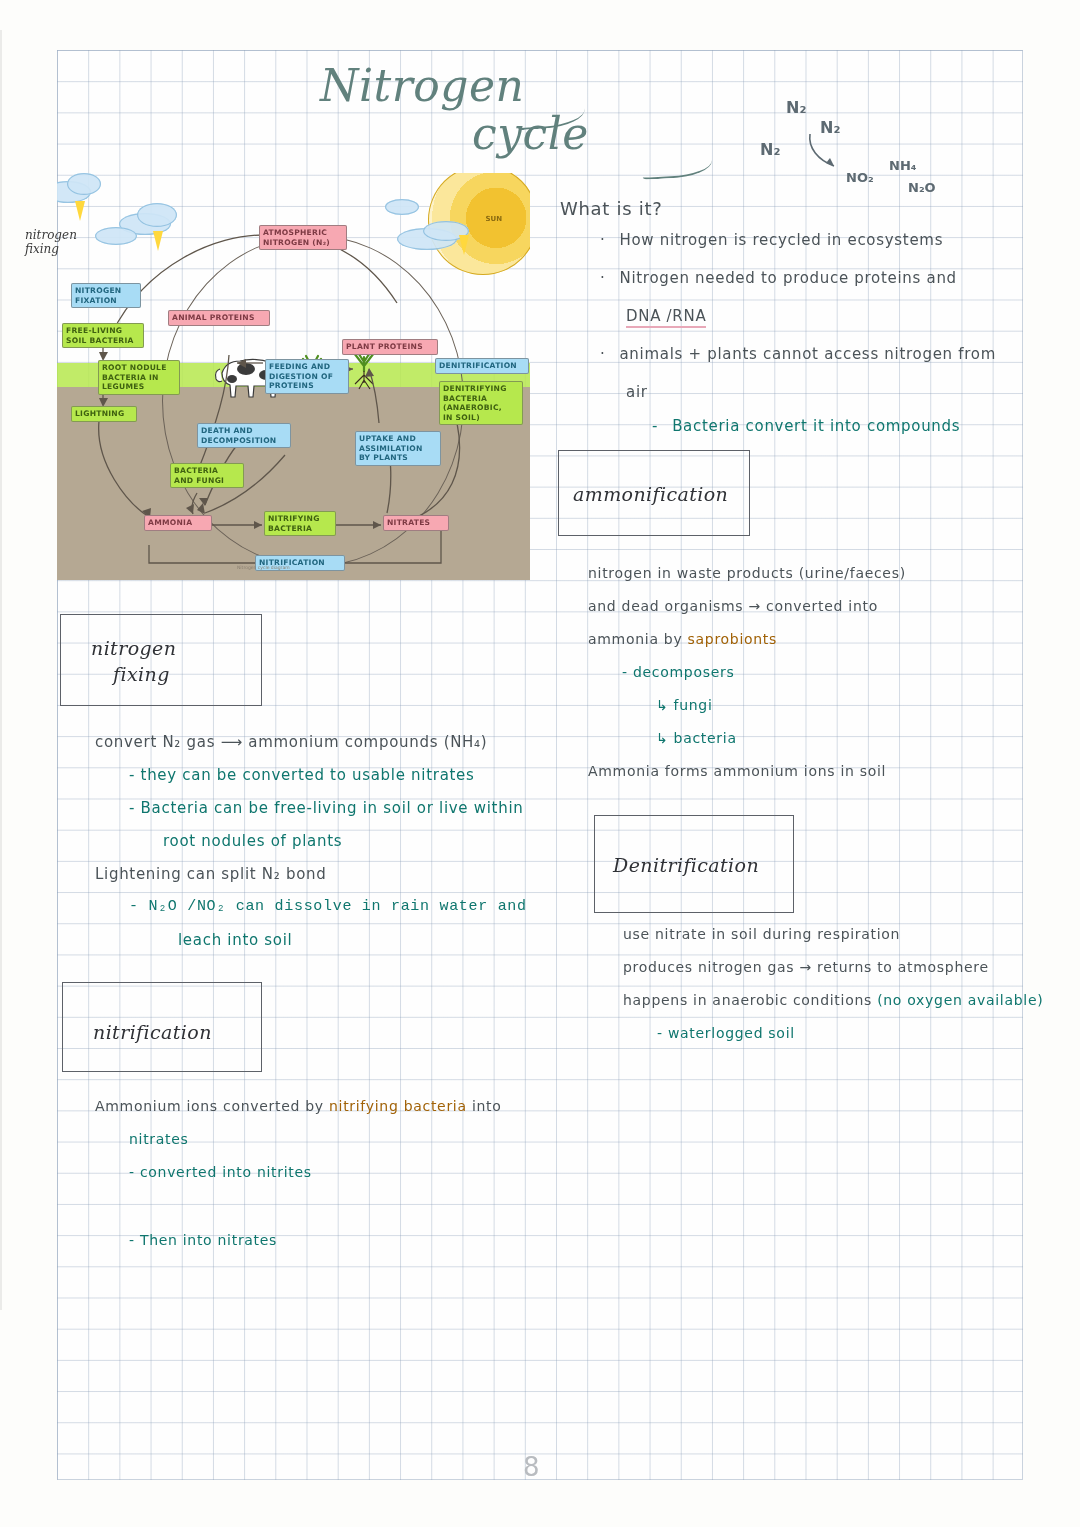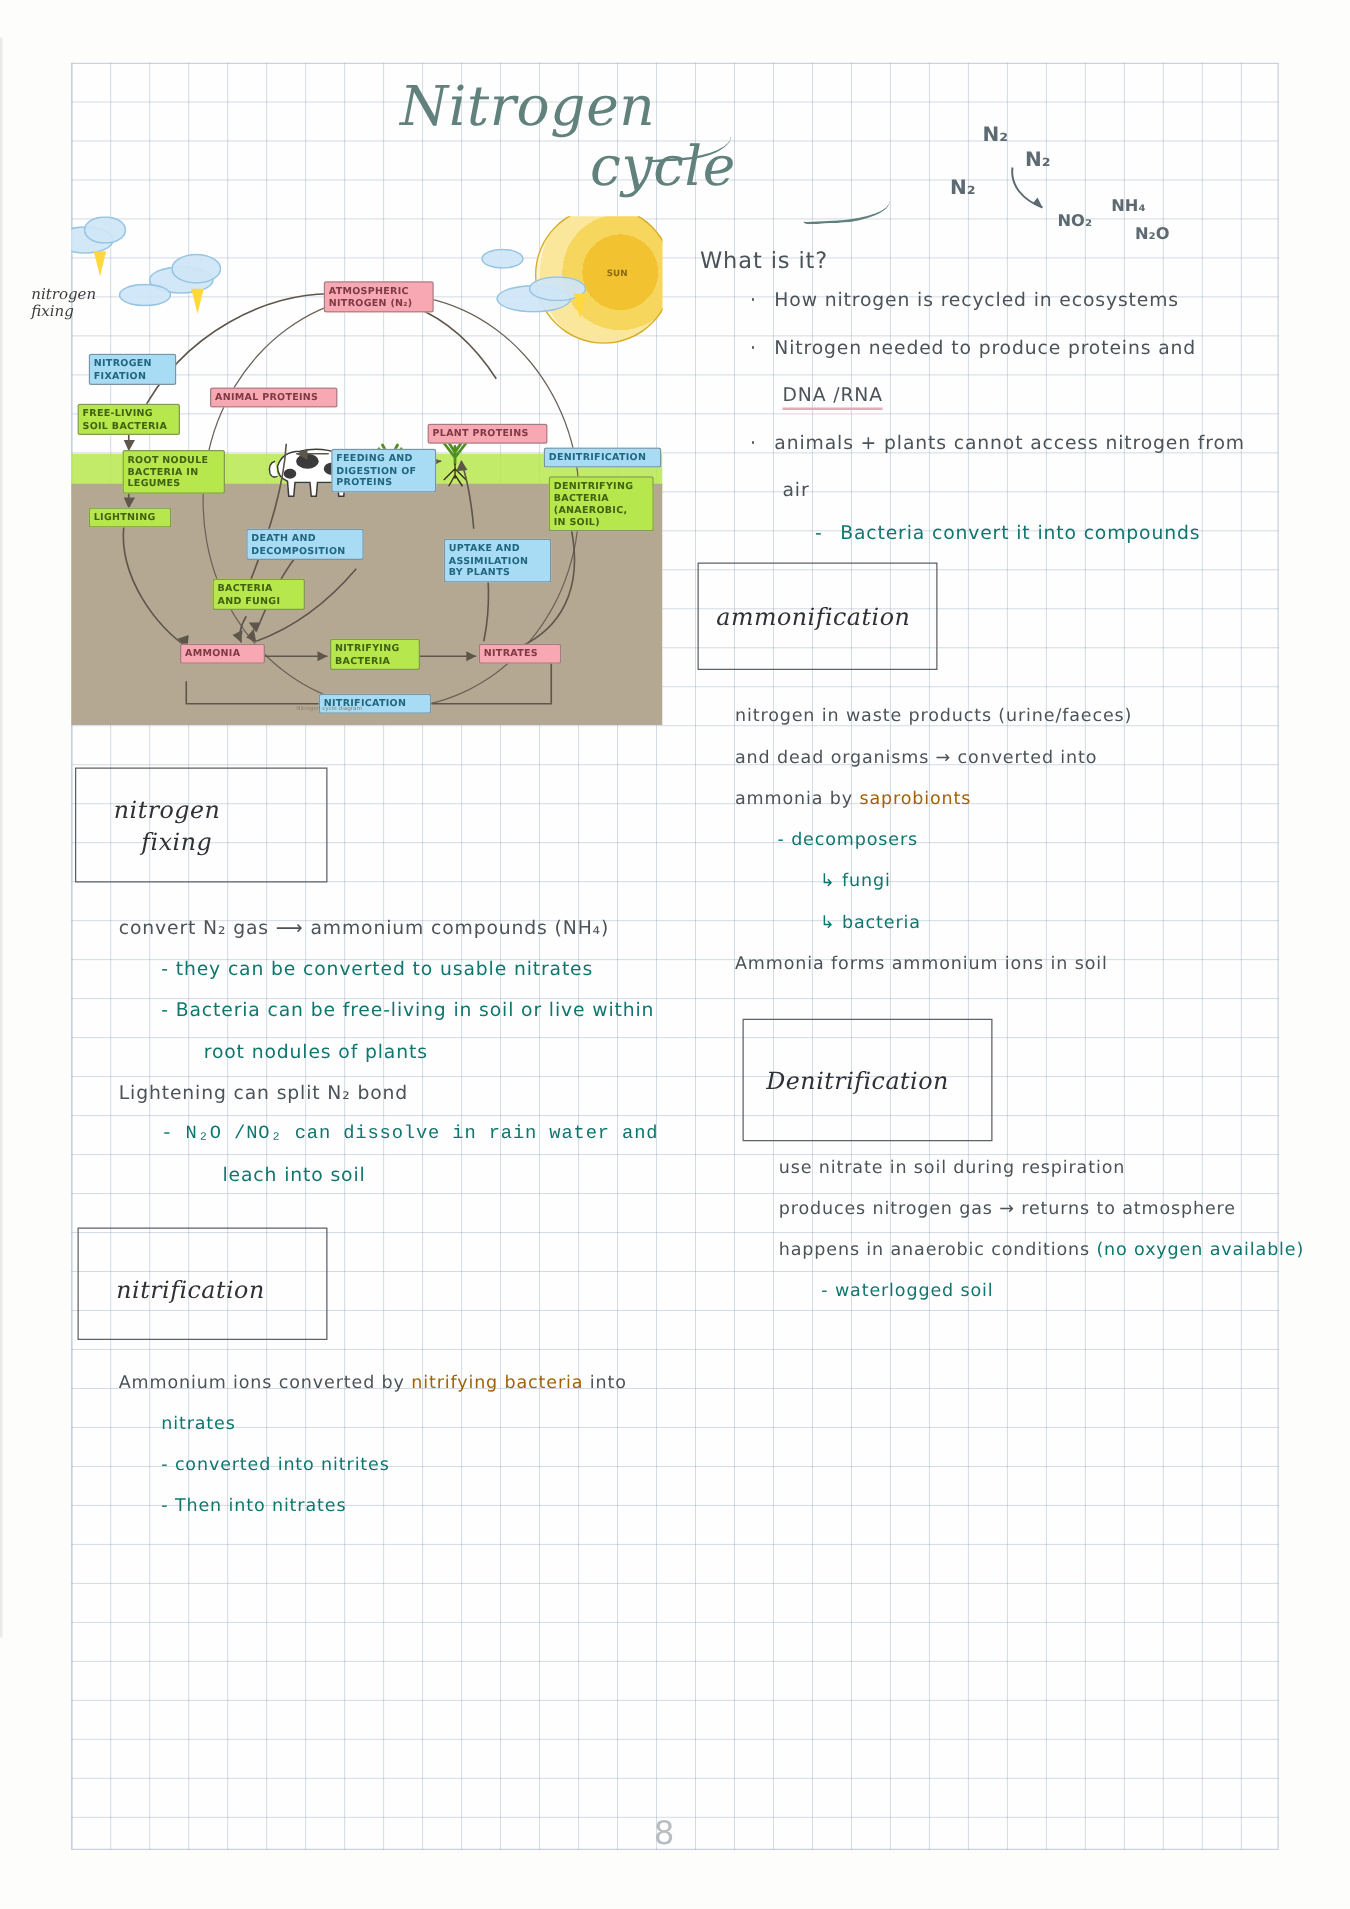--- a/index.html
+++ b/index.html
@@ -328,17 +328,17 @@
       <div class="note hand s15 ink-green" style="left: 163px; top: 931px; margin-left: 15px;"><span>leach into soil</span></div>
     </div>
 
   <div class="hbox" style="left:62px;top:982px;width:198px;height:88px;">
     <span style="left:30px;top:38px;">nitrification</span>
   </div>
   <div id="nitri-lines">
       <div class="note hand s14 ink-dark" style="left: 95px; top: 1098px;"><span>Ammonium ions converted by </span><span class="ink-pink">nitrifying bacteria</span><span class="ink-dark"> into</span></div>
       <div class="note hand s14 ink-green" style="left: 129px; top: 1131px;"><span>nitrates</span></div>
       <div class="note hand s14 ink-green" style="left: 129px; top: 1164px;"><span>-   converted into nitrites</span></div>
-      <div class="note hand s14 ink-green" style="left: 129px; top: 1197px;"><span>-   Then into nitrates</span></div>
+      <div class="note hand s14 ink-green" style="left: 129px; top: 1232px;"><span>-   Then into nitrates</span></div>
     </div>
 
   <div id="pageno">8</div>
 </div>
 
 </body></html>

